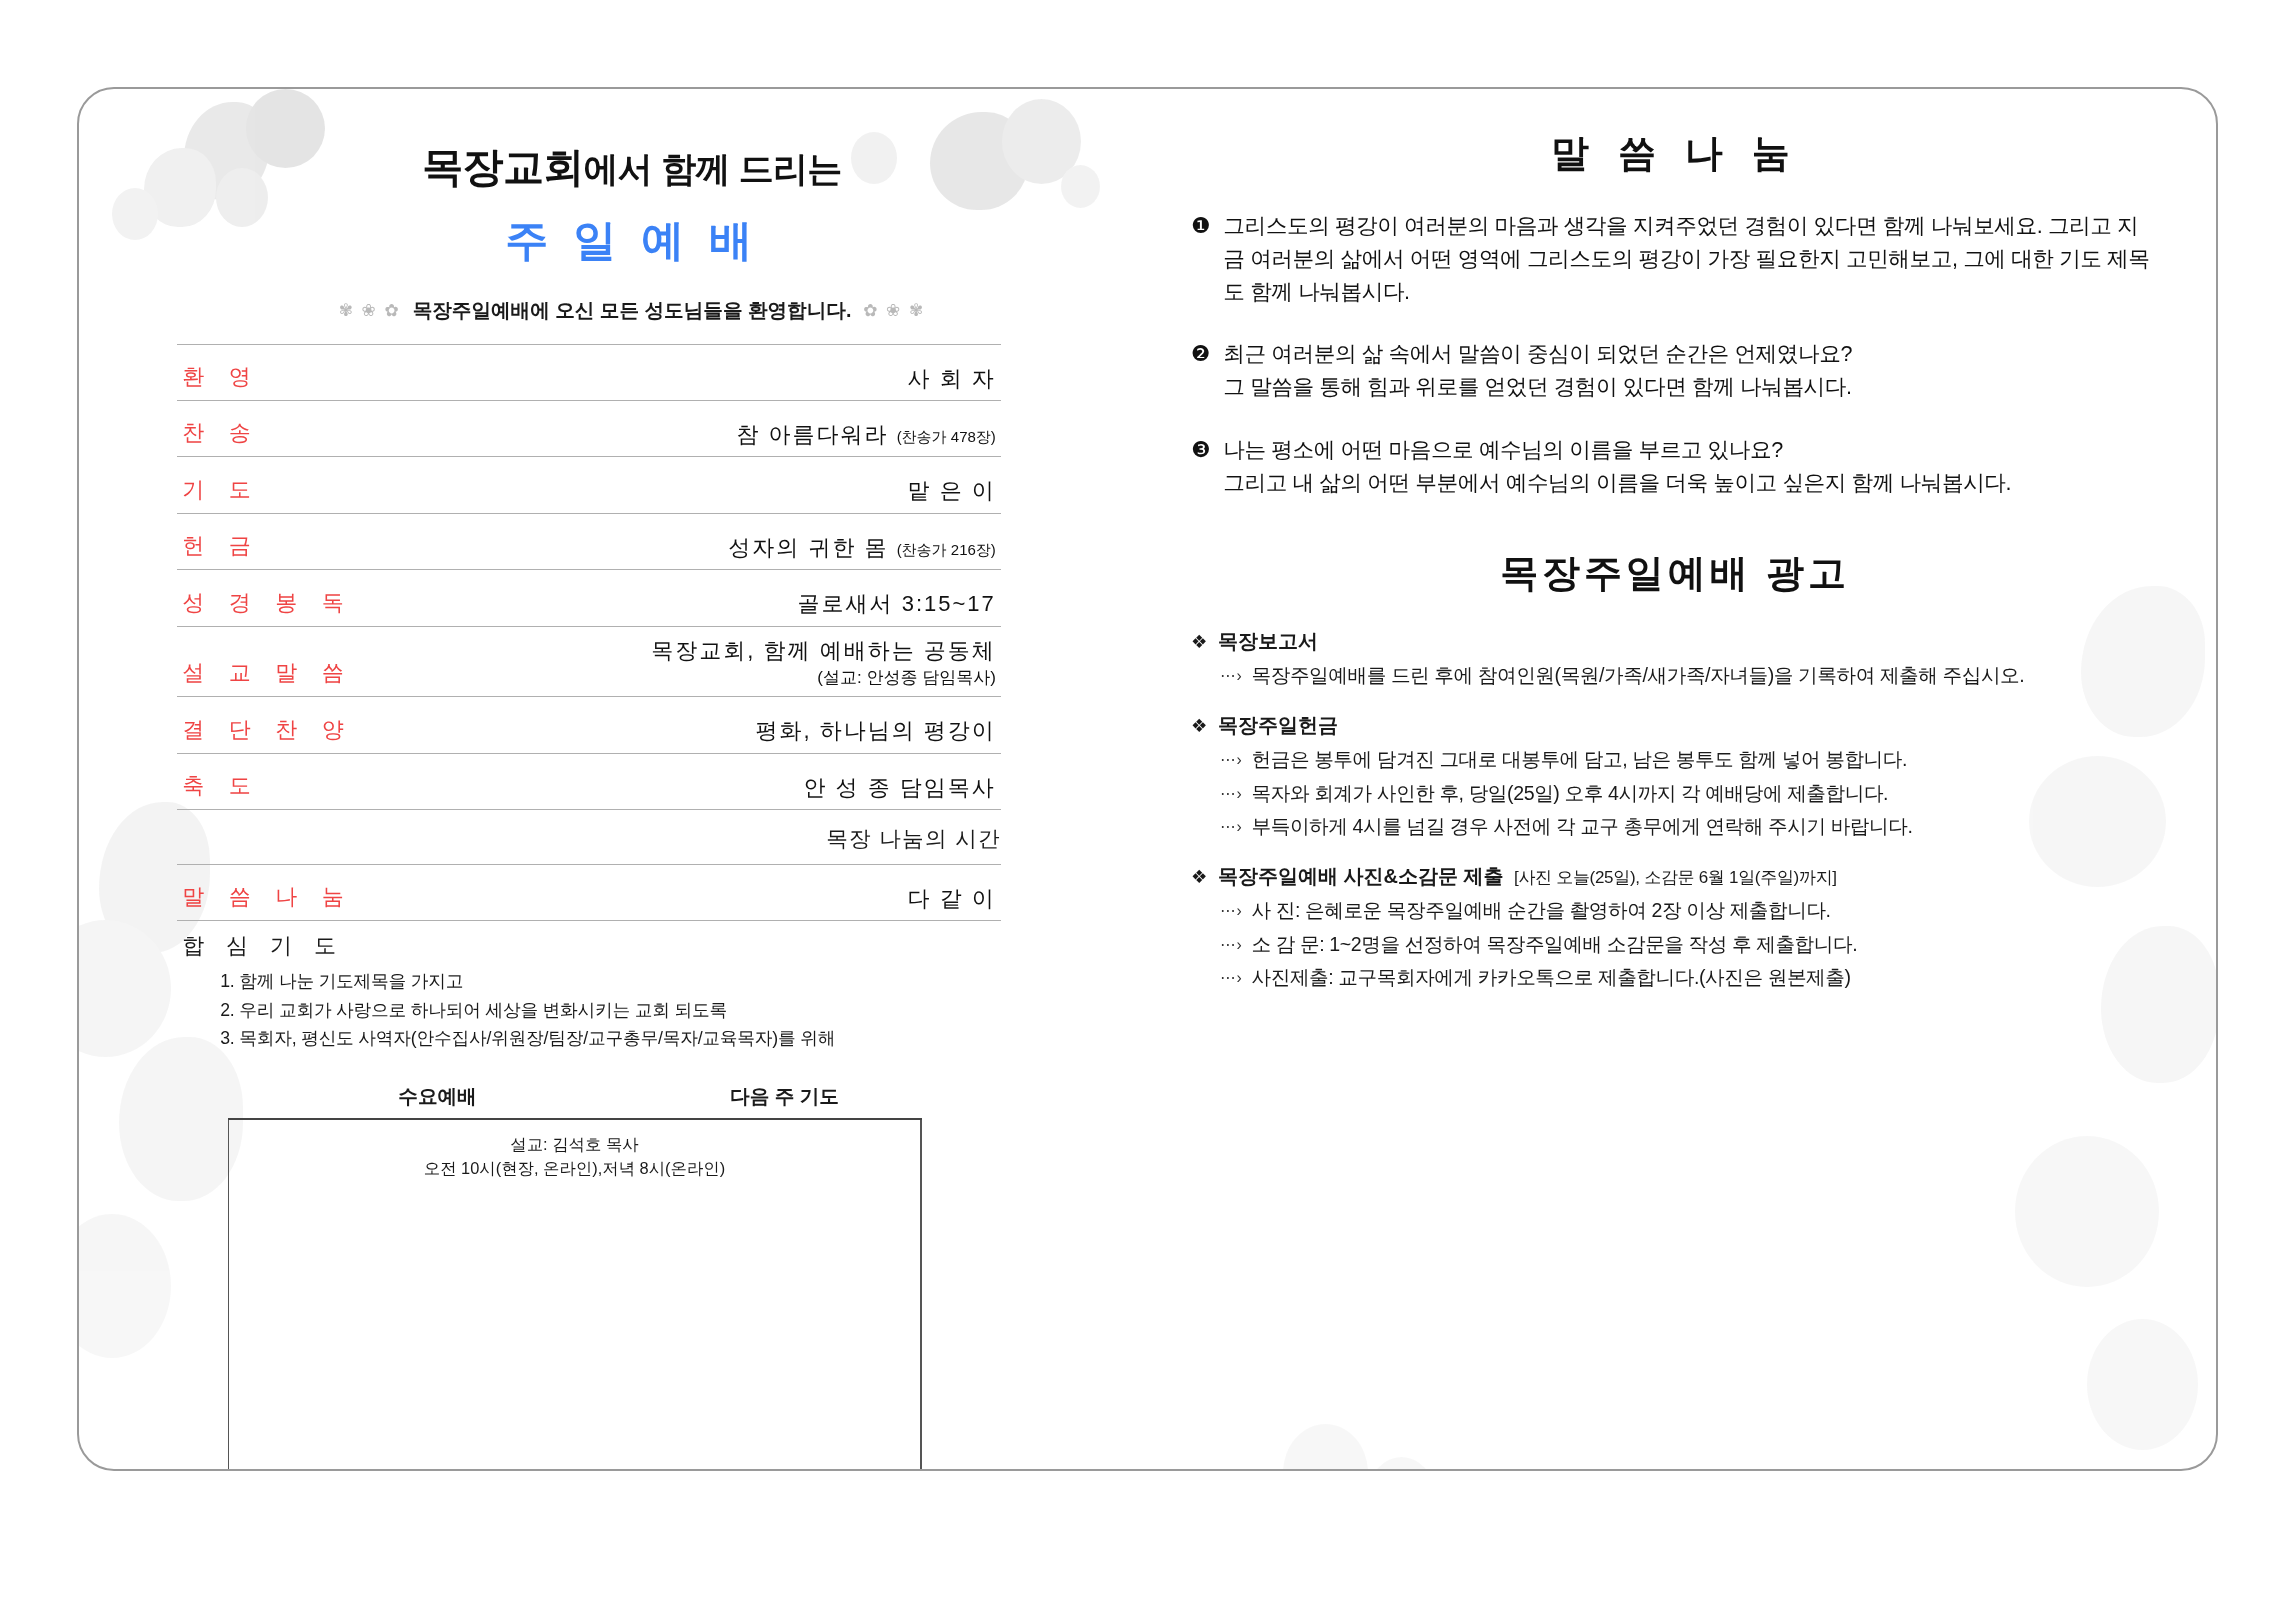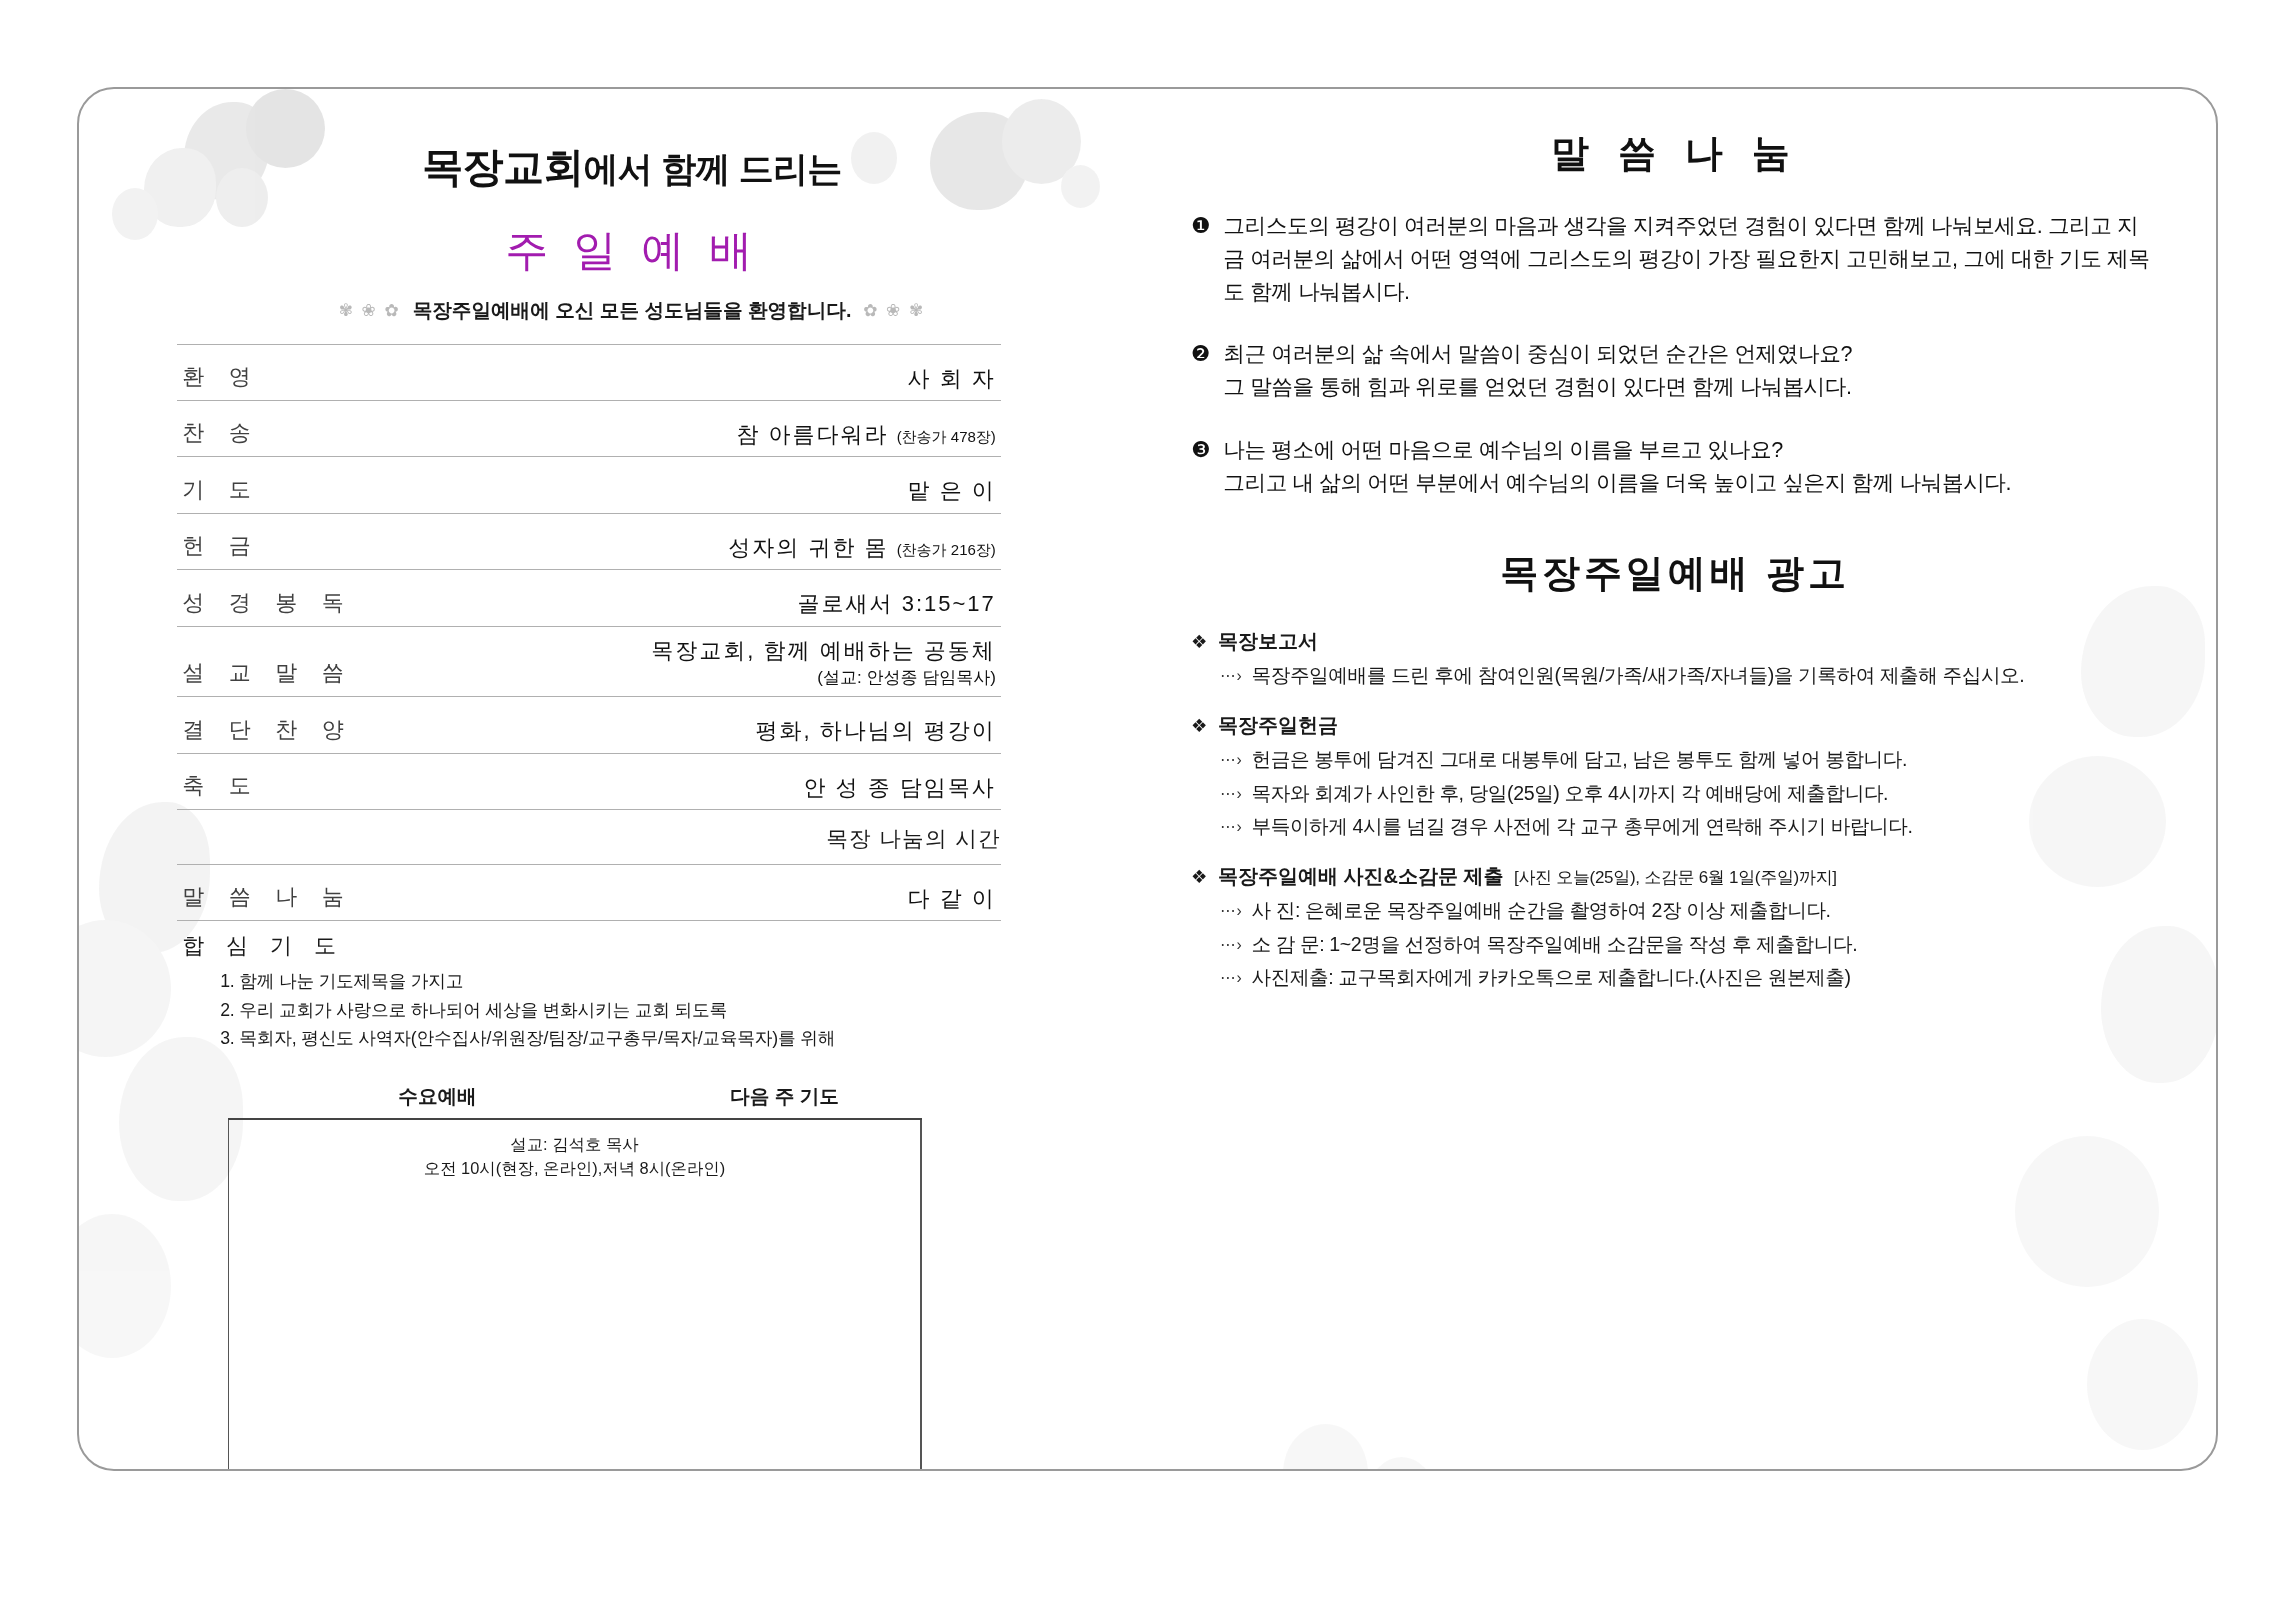--- a/index.html
+++ b/index.html
@@ -71,24 +71,24 @@
     letter-spacing: -0.7px;
     color: #111;
     white-space: nowrap;
   }
   .masthead .line1 .big {
     font-size: 41px;
     font-weight: 800;
   }
   .masthead .line2 {
     font-size: 43px;
-    font-weight: 400;
+    font-weight: 700;
     letter-spacing: 6.5px;
-    margin-top: 27px;
-    color: #a21caf;
+    margin-top: 17px;
+    color: #3b82f6;
   }
 
   .welcome {
     text-align: center;
     font-size: 19.6px;
     font-weight: 700;
     margin-top: 23.6px;
     color: #1a1a1a;
   }
   .welcome-row {
@@ -115,21 +115,21 @@
     justify-content: space-between;
     border-bottom: 1.3px solid #b0b0b0;
     padding: 10.5px 5.2px 7.9px 5.2px;
     min-height: 37px;
   }
   .order-row:first-child { border-top: 1.3px solid #b0b0b0; }
   .ord-label {
     font-size: 22px;
     letter-spacing: 9.2px;
     white-space: nowrap;
-    color: #404040;
+    color: #ef4444;
   }
   .ord-value {
     font-size: 22px;
     text-align: right;
     letter-spacing: 2px;
     color: #111;
     line-height: 1.25;
   }
   .ord-value .sub {
     font-size: 15px;

